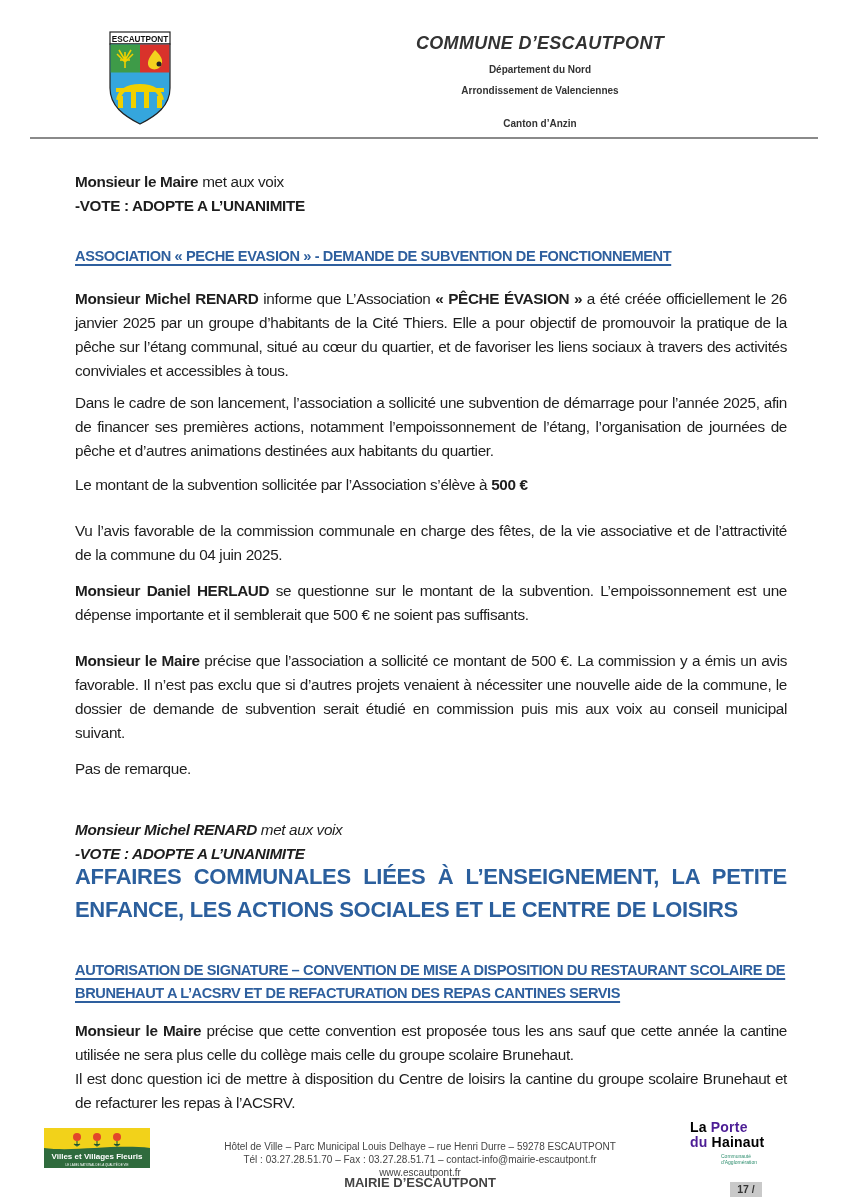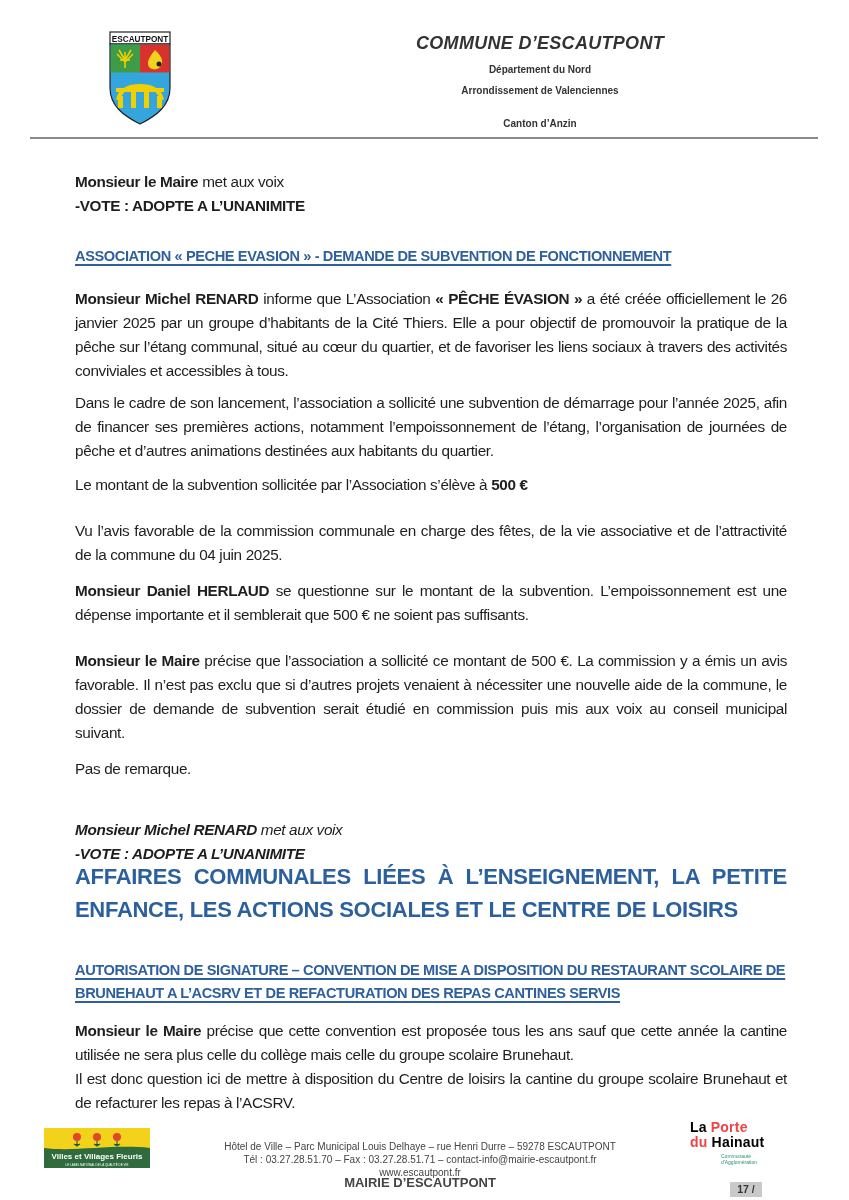--- a/index.html
+++ b/index.html
@@ -31,21 +31,21 @@
   
   .vvf { left: 44px; top: 1128px; width: 106px; height: 40px; }
   .ft { left: 200px; width: 440px; text-align: center; font-family: "Liberation Sans", sans-serif; color: #444; font-size: 10px; line-height: 13px; }
   .ft-title { top: 1176px; font-weight: bold; font-size: 13px; }
   .ft-l1 { top: 1140px; }
   .ft-l2 { top: 1153px; }
   .ft-l3 { top: 1166px; }
   .lph { left: 690px; top: 1120px; font-family: "Liberation Sans", sans-serif; font-weight: bold; }
   .lph-line { font-size: 14px; line-height: 15px; letter-spacing: 0.2px; }
   .lph .g { color: #000000; text-align: right; }
-  .lph .o { color: #ef4444; }
+  .lph .o { color: #4c1d95; }
   .lph-sub { font-size: 5px; color: #2f8f6f; line-height: 6px; margin-left: 31px; margin-top: 3px; font-weight: normal; }
   .page-num { left: 730px; top: 1182px; width: 32px; height: 15px; background: #c9c9c9; color: #333;
               font-size: 10.5px; font-weight: bold; text-align: center; line-height: 15px; font-family: "Liberation Sans", sans-serif; }
 </style>
 </head>
 <body>
 
 <svg class="abs crest" viewBox="0 0 72 96">
   <rect x="6" y="2" width="60" height="12" fill="#ffffff" stroke="#222" stroke-width="1.2"></rect>
   <text x="36" y="11.5" text-anchor="middle" font-family="Liberation Sans, sans-serif" font-weight="bold" font-size="8.2" fill="#111">ESCAUTPONT</text>

